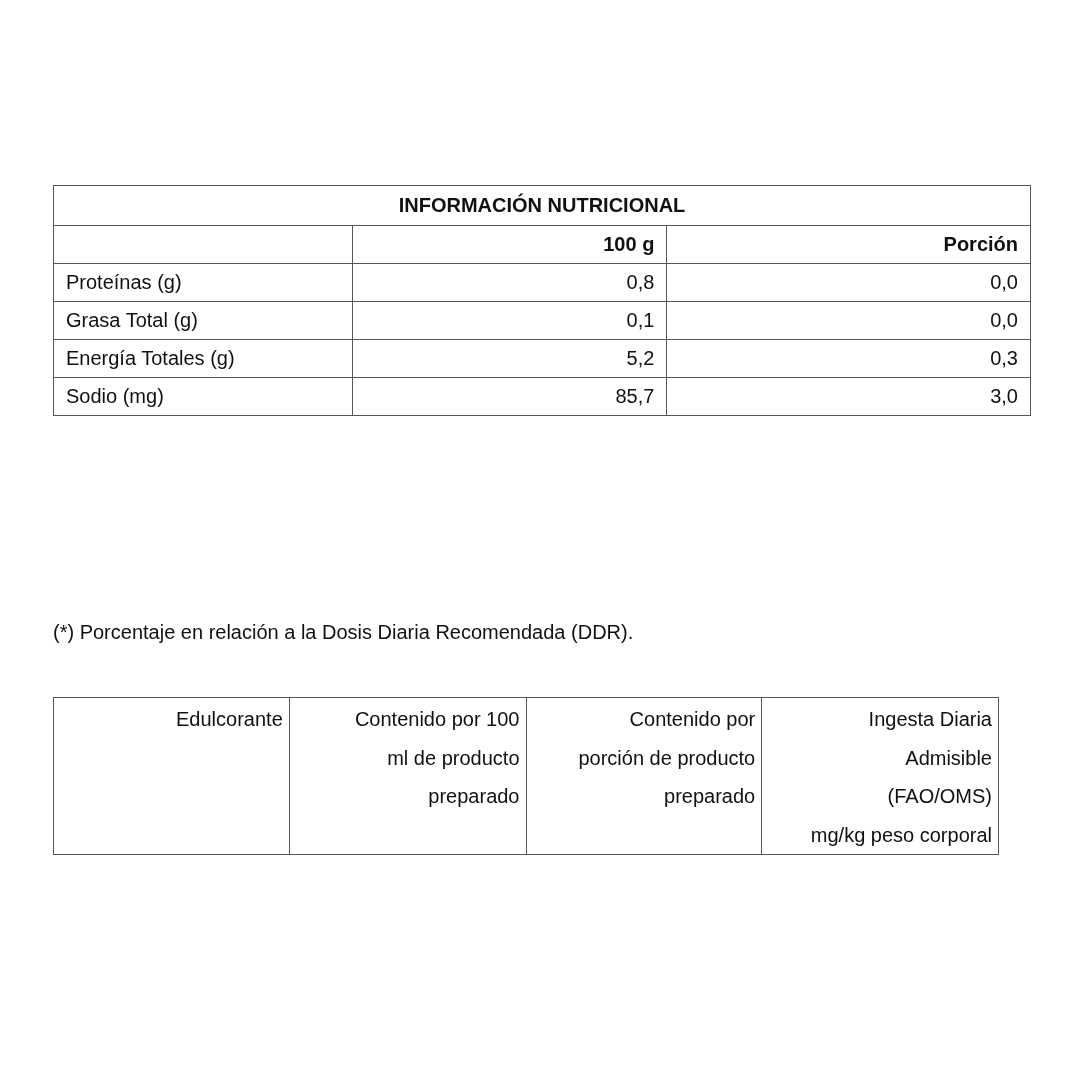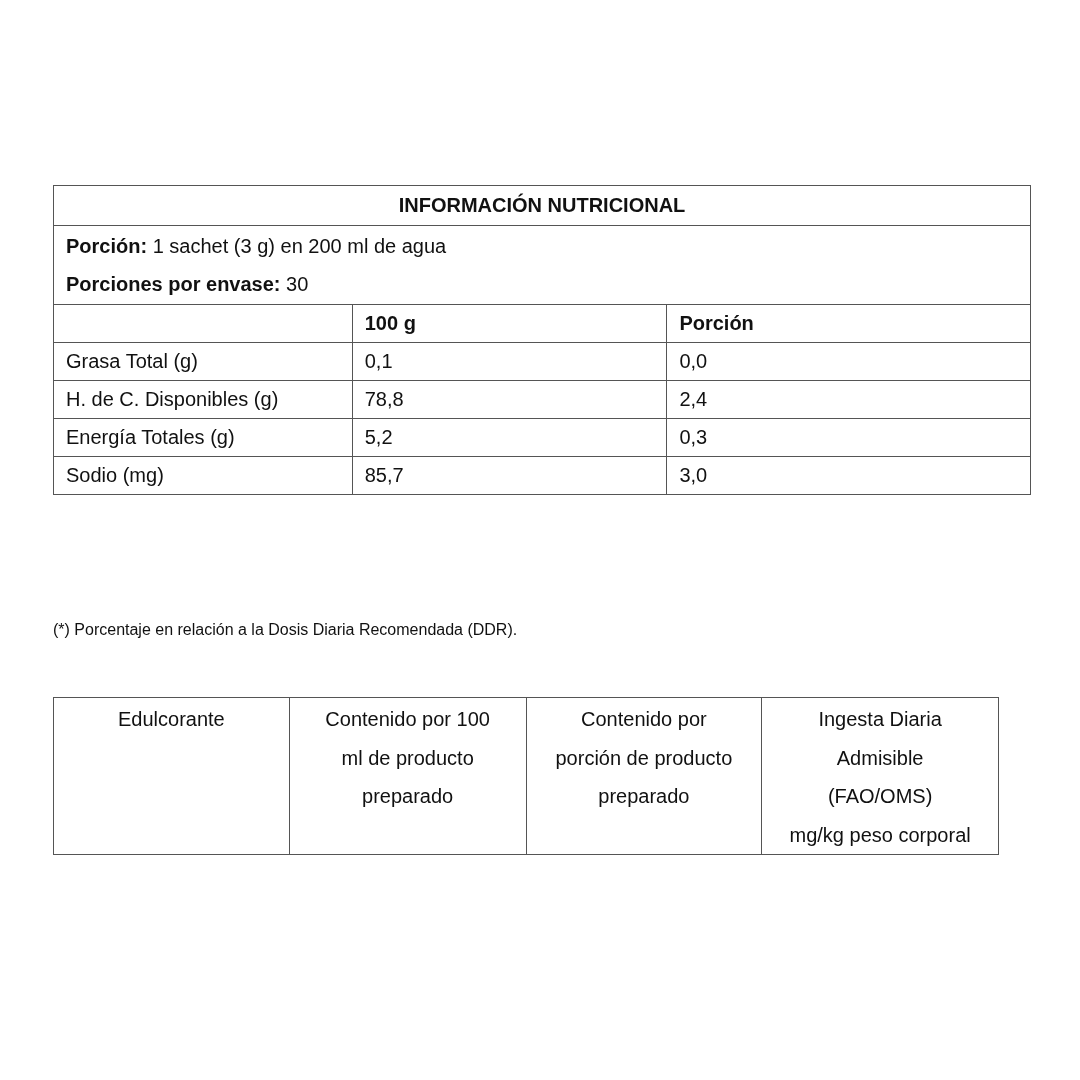--- a/index.html
+++ b/index.html
@@ -3,61 +3,55 @@
 <meta charset="utf-8">
 <style>
   html, body { margin:0; padding:0; background:#ffffff; }
   body { width:1080px; height:1080px; position:relative; overflow:hidden;
          font-family:"Liberation Sans", sans-serif; color:#111; }
   .t1 { position:absolute; left:53px; top:185px; width:978px; border-collapse:collapse; }
   .t1 td { border:1.5px solid #555; font-size:20px; height:38px; padding:0 12px; box-sizing:border-box; }
   .t1 .title { text-align:center; font-weight:bold; height:40px; }
   .t1 .porcion-block { padding:0 12px; height:79px; vertical-align:middle; }
   .t1 .line { height:38px; line-height:38px; }
-  .t1 .c { text-align:left;margin-left:48px; }
+  .t1 .c { text-align:right;margin-left:48px; }
   .t1 .b { font-weight:bold; }
-  .note { position:absolute; left:53px; top:621px; font-size:16px; }
+  .note { position:absolute; left:53px; top:621px; font-size:20px; }
   .t2 { position:absolute; left:53px; top:697px; width:946px; border-collapse:collapse; }
-  .t2 td { border:1.5px solid #555; font-size:20px; text-align:center; padding:0 6px; box-sizing:border-box; }
+  .t2 td { border:1.5px solid #555; font-size:20px; text-align:right; padding:0 6px; box-sizing:border-box; }
   .t2 .head td { vertical-align:top; height:155px; padding-top:2px; line-height:38.5px; }
   .t2 .row td { height:40px; }
 </style>
 </head>
 <body>
 
 <table class="t1">
   <colgroup>
       <col style="width:299px">
       <col style="width:315px">
       <col style="width:364px">
     </colgroup>
   <tbody>
       <tr>
     <td colspan="3" class="title">INFORMACIÓN NUTRICIONAL</td>
   </tr>
   <tr>
-    <td colspan="3" class="porcion-block">
-      <div class="line"><span class="b">Porción:</span><span> 1 sachet (3 g) en 200 ml de agua</span></div>
-      <div class="line"><span class="b">Porciones por envase:</span><span> 30</span></div>
-    </td>
-  </tr>
-  <tr>
     <td></td>
     <td class="c b">100 g</td>
     <td class="c b">Porción</td>
   </tr>
   <tr>
+    <td>Proteínas (g)</td>
+    <td class="c">0,8</td>
+    <td class="c">0,0</td>
+  </tr>
+  <tr>
     <td>Grasa Total (g)</td>
     <td class="c">0,1</td>
     <td class="c">0,0</td>
-  </tr>
-  <tr>
-    <td>H. de C. Disponibles (g)</td>
-    <td class="c">78,8</td>
-    <td class="c">2,4</td>
   </tr>
   <tr>
     <td>Energía Totales (g)</td>
     <td class="c">5,2</td>
     <td class="c">0,3</td>
   </tr>
   <tr>
     <td>Sodio (mg)</td>
     <td class="c">85,7</td>
     <td class="c">3,0</td>

